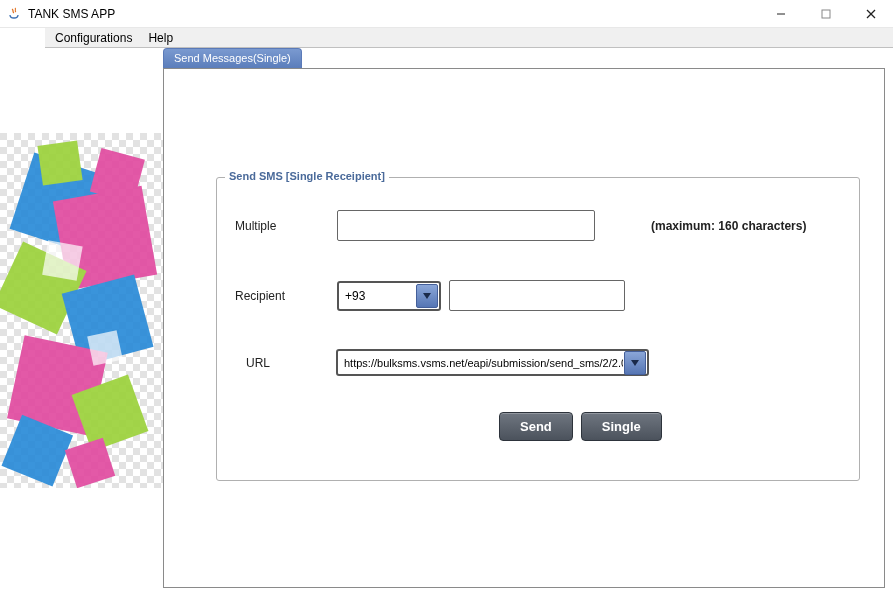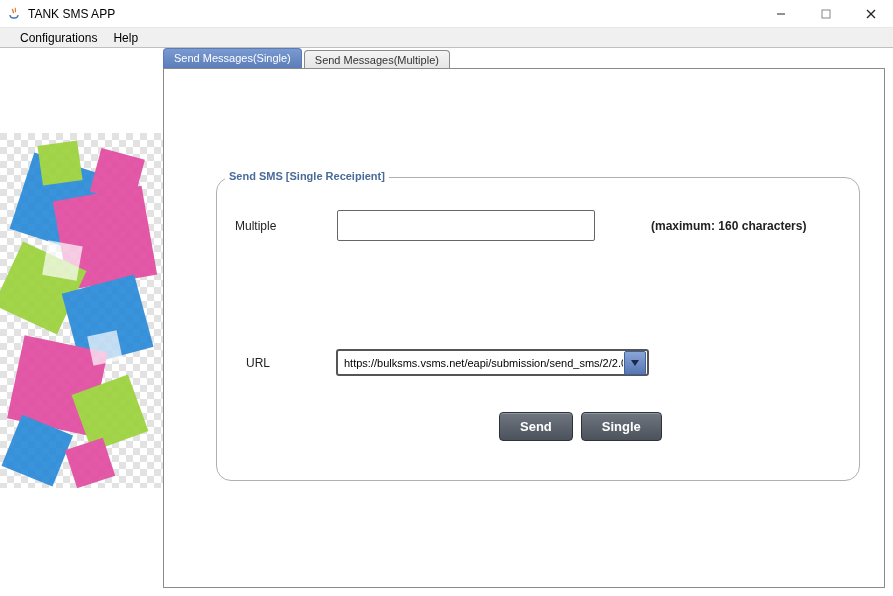--- a/index.html
+++ b/index.html
@@ -48,21 +48,22 @@
     cursor: pointer;
   }
   .win-btn.close { font-size: 16px; }
   
   .menubar {
     height: 20px;
     background: #f0f0f0;
     border-bottom: 1px solid #c0c0c0;
     display: flex;
     align-items: center;
-    padding-left: 12px;
+    padding-left: 2px;
+    margin-left: 45px;
   }
   .menu-item {
     padding: 2px 8px;
     font-size: 12px;
     color: #000;
     cursor: pointer;
   }
   
   .main {
     position: relative;
@@ -117,21 +118,21 @@
     background: #fff;
   }
   
   .groupbox {
     position: absolute;
     left: 52px;
     top: 108px;
     right: 24px;
     height: 304px;
     border: 1px solid #b0b0b0;
-    border-radius: 15px;
+    border-radius: 3px;
   }
   .groupbox-legend {
     position: absolute;
     top: -8px;
     left: 8px;
     background: #fff;
     padding: 0 4px;
     font-size: 11px;
     font-weight: bold;
     color: #4a6a9a;
@@ -284,34 +285,45 @@
         <rect x="45" y="110" width="35" height="35" fill="#ffffff" opacity="0.7" transform="rotate(10 62 127)"></rect>
         <rect x="90" y="200" width="30" height="30" fill="#ffffff" opacity="0.7" transform="rotate(-12 105 215)"></rect>
         <rect x="10" y="290" width="55" height="55" fill="#2a8bd8" transform="rotate(22 37 317)"></rect>
         <rect x="70" y="310" width="40" height="40" fill="#e14ba0" transform="rotate(-18 90 330)"></rect>
       </g>
     </svg>
   </div>
 
   <div class="tabs">
     <div class="tab active">Send Messages(Single)</div>
-    <div class="tab inactive">Send Messages(Multiple)</div>
   </div>
 
   <div class="tab-panel">
 
     <div class="groupbox">
       <div class="groupbox-legend">Send SMS [Single Receipient]</div>
 
       <div class="form-row row-message">
         <div class="label">Multiple</div>
         <input class="textfield message" value="" style="">
         <div class="hint">(maximum: 160 characters)</div>
       </div>
 
+      <div class="form-row row-recipient">
+        <div class="label">Recipient</div>
+        <div class="combo">
+          <div class="combo-text">+93</div>
+          <div class="combo-btn">
+            <svg viewBox="0 0 8 6">
+                <polygon points="0,0 8,0 4,6" fill="#1a2a4a"></polygon>
+              </svg>
+          </div>
+        </div>
+        <input class="textfield recip-num" value="" style="">
+      </div>
 
       <div class="form-row row-url">
         <div class="label url-label">URL</div>
         <div class="combo url">
           <div class="combo-text">https://bulksms.vsms.net/eapi/submission/send_sms/2/2.0</div>
           <div class="combo-btn">
             <svg viewBox="0 0 8 6">
                 <polygon points="0,0 8,0 4,6" fill="#1a2a4a"></polygon>
               </svg>
           </div>

